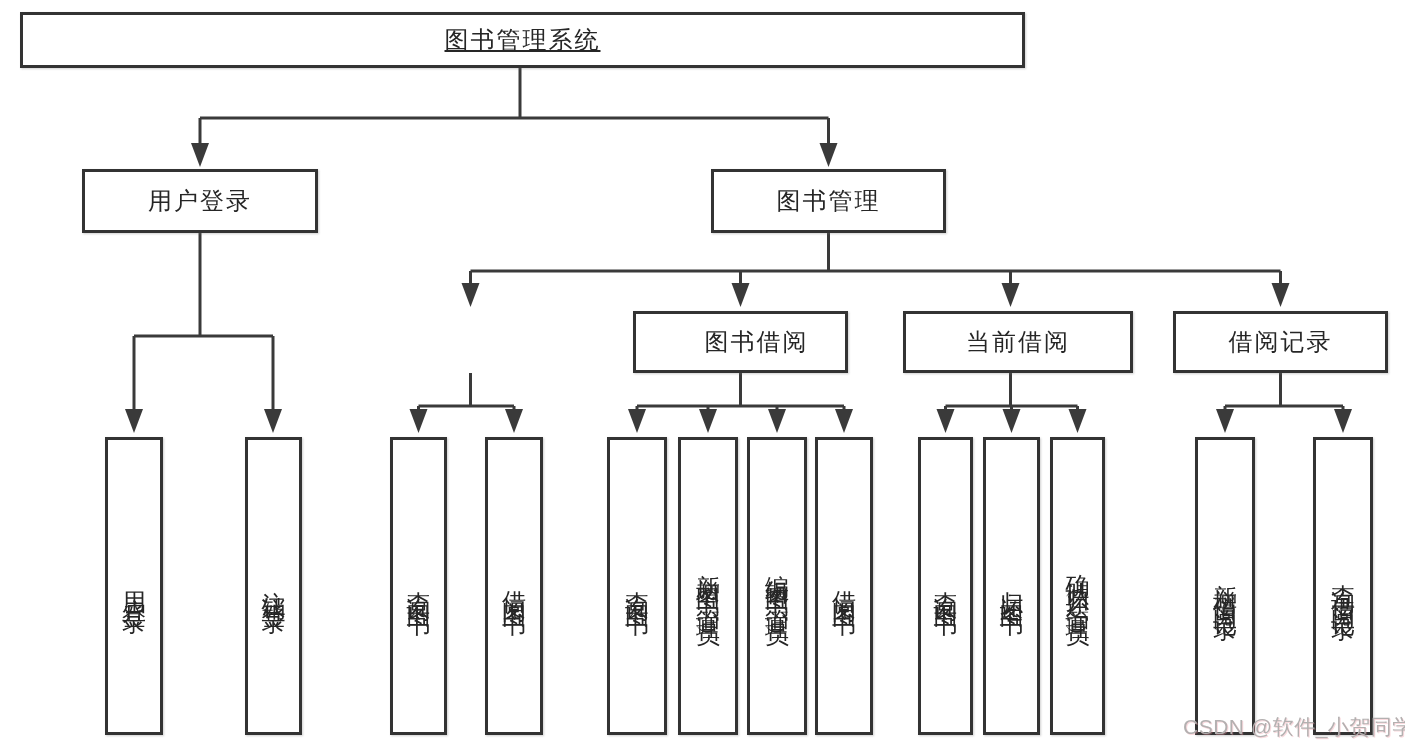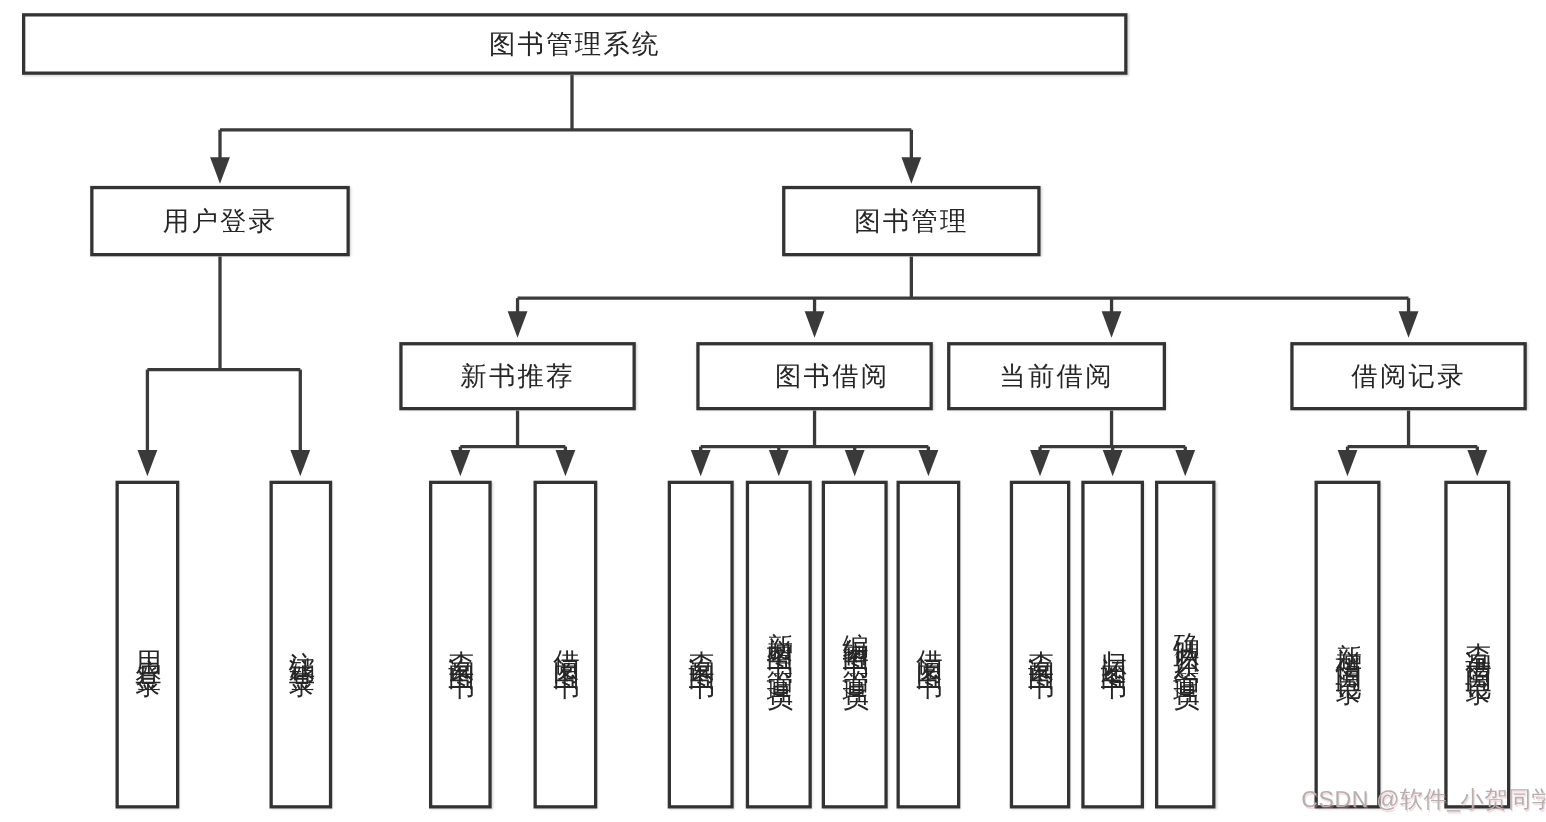--- a/index.html
+++ b/index.html
@@ -124,38 +124,35 @@
       <polygon points="768,409 786,409 777,433"></polygon>
       <polygon points="835,409 853,409 844,433"></polygon>
       <polygon points="936.5,409 954.5,409 945.5,433"></polygon>
       <polygon points="1002.5,409 1020.5,409 1011.5,433"></polygon>
       <polygon points="1068.5,409 1086.5,409 1077.5,433"></polygon>
       <polygon points="1216,409 1234,409 1225,433"></polygon>
       <polygon points="1334,409 1352,409 1343,433"></polygon>
     </g>
   </svg>
 
-  <div class="box h" style="left:20px; top:12px; width:1005px; height:56px;">
+  <div class="box h" style="left:20px; top:12px; width:1005px; height:56px;text-decoration:underline;">
     <span class="lbl">图书管理系统</span>
   </div>
 
   <div class="box h" style="left:82px; top:169px; width:236px; height:64px;">
     <span class="lbl">用户登录</span>
   </div>
   <div class="box h" style="left:711px; top:169px; width:235px; height:64px;align-items:center;">
     <span class="lbl">图书管理</span>
   </div>
 
-  <div class="box h" style="left:363px; top:311px; width:215px; height:62px;">
-    <span class="lbl">新书推荐</span>
-  </div>
   <div class="box h" style="left:633px; top:311px; width:215px; height:62px;padding-left:32px;">
     <span class="lbl">图书借阅</span>
   </div>
-  <div class="box h" style="left:861px; top:311px; width:199px; height:62px;">
+  <div class="box h" style="left:903px; top:311px; width:230px; height:62px;">
     <span class="lbl">当前借阅</span>
   </div>
   <div class="box h" style="left:1173px; top:311px; width:215px; height:62px;align-items:center;">
     <span class="lbl">借阅记录</span>
   </div>
 
   <div class="box v" style="left:105px; top:437px; width:58px; height:298px;">
     <span class="lbl">用户登录</span>
   </div>
   <div class="box v" style="left:245px; top:437px; width:57px; height:298px;">

